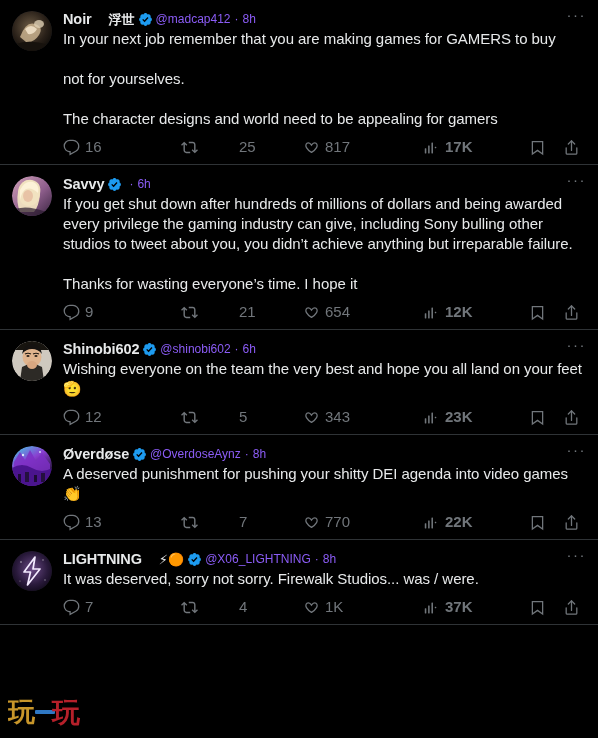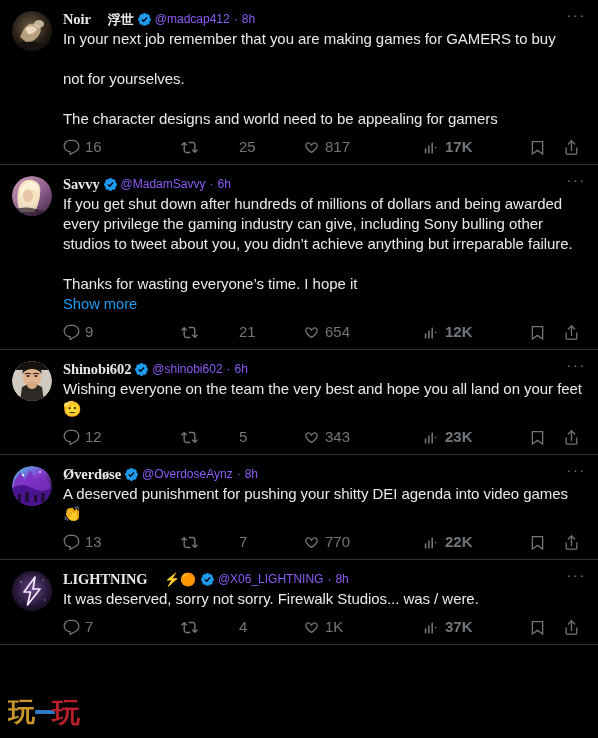--- a/index.html
+++ b/index.html
@@ -66,21 +66,20 @@
     line-height: 19px;
     height: 20px;
     position: relative;
   }
 
   .display-name {
     font-weight: bold;
     font-size: 14.5px;
     color: #e7e9ea;
     letter-spacing: -0.1px;
-    font-family: Liberation Serif, serif;
   }
 
   .name-emoji {
     font-size: 13px;
     margin-left: 17px;
     letter-spacing: 0;
   }
 
   .verified {
     display: inline-block;
@@ -297,29 +296,27 @@
       </div>
     </div>
     <div class="body-col">
       <div class="tw-header">
         <span class="display-name">Savvy</span>
         <span class="verified">
           <svg viewBox="0 0 22 22" aria-hidden="true">
               <path fill="#1d9bf0" d="M20.396 11c-.018-.646-.215-1.275-.57-1.816-.354-.54-.852-.972-1.438-1.246.223-.607.27-1.264.14-1.897-.131-.634-.437-1.218-.882-1.687-.47-.445-1.053-.75-1.687-.882-.633-.13-1.29-.083-1.897.14-.273-.587-.704-1.086-1.245-1.44S11.647 1.62 11 1.604c-.646.017-1.273.213-1.813.568s-.969.854-1.24 1.44c-.608-.223-1.267-.272-1.902-.14-.635.13-1.22.436-1.69.882-.445.47-.749 1.055-.878 1.688-.13.633-.08 1.29.144 1.896-.587.274-1.087.705-1.443 1.245-.356.54-.555 1.17-.574 1.817.02.647.218 1.276.574 1.817.356.54.856.972 1.443 1.245-.224.606-.274 1.263-.144 1.896.13.634.433 1.218.877 1.688.47.443 1.054.747 1.687.878.633.132 1.29.084 1.897-.136.274.586.705 1.084 1.246 1.439.54.354 1.17.551 1.816.569.647-.016 1.276-.213 1.817-.567s.972-.854 1.245-1.44c.604.239 1.266.296 1.903.164.636-.132 1.22-.447 1.68-.907.46-.46.776-1.044.908-1.681s.075-1.299-.165-1.903c.586-.274 1.084-.705 1.439-1.246.354-.54.551-1.17.569-1.816zM9.662 14.85l-3.429-3.428 1.293-1.302 2.072 2.072 4.4-4.794 1.347 1.246z"></path>
             </svg>
         </span>
-        <span class="handle">@MadamSavvy</span>
         <span class="dot">·</span>
         <span class="time">6h</span>
         <span class="more-btn">···</span>
       </div>
       <div class="tw-text">If you get shut down after hundreds of millions of dollars and being awarded every privilege the gaming industry can give, including Sony bulling other studios to tweet about you, you didn’t achieve anything but irreparable failure.
 
 Thanks for wasting everyone’s time. I hope it</div>
-      <span class="show-more">Show more</span>
       <div class="actions">
         <div class="act act-reply">
           <svg width="17" height="17" viewBox="0 0 24 24" aria-hidden="true">
               <path fill="none" stroke="#71767b" stroke-width="1.8" d="M1.751 10c0-4.42 3.584-8 8.005-8h4.366c4.49 0 8.129 3.64 8.129 8.13 0 2.96-1.607 5.68-4.196 7.11l-8.054 4.46v-3.69h-.067c-4.49.1-8.183-3.51-8.183-8.01z"></path>
             </svg>
           <span class="cnt">9</span>
         </div>
         <div class="act act-retweet">
           <svg width="17" height="17" viewBox="0 0 24 24" aria-hidden="true">
               <path fill="#71767b" d="M4.5 3.88l4.432 4.14-1.364 1.46L5.5 7.55V16c0 1.1.896 2 2 2H13v2H7.5c-2.209 0-4-1.79-4-4V7.55L1.432 9.48.068 8.02 4.5 3.88zM16.5 6H11V4h5.5c2.209 0 4 1.79 4 4v8.45l2.068-1.93 1.364 1.46-4.432 4.14-4.432-4.14 1.364-1.46 2.068 1.93V8c0-1.1-.896-2-2-2z"></path>

